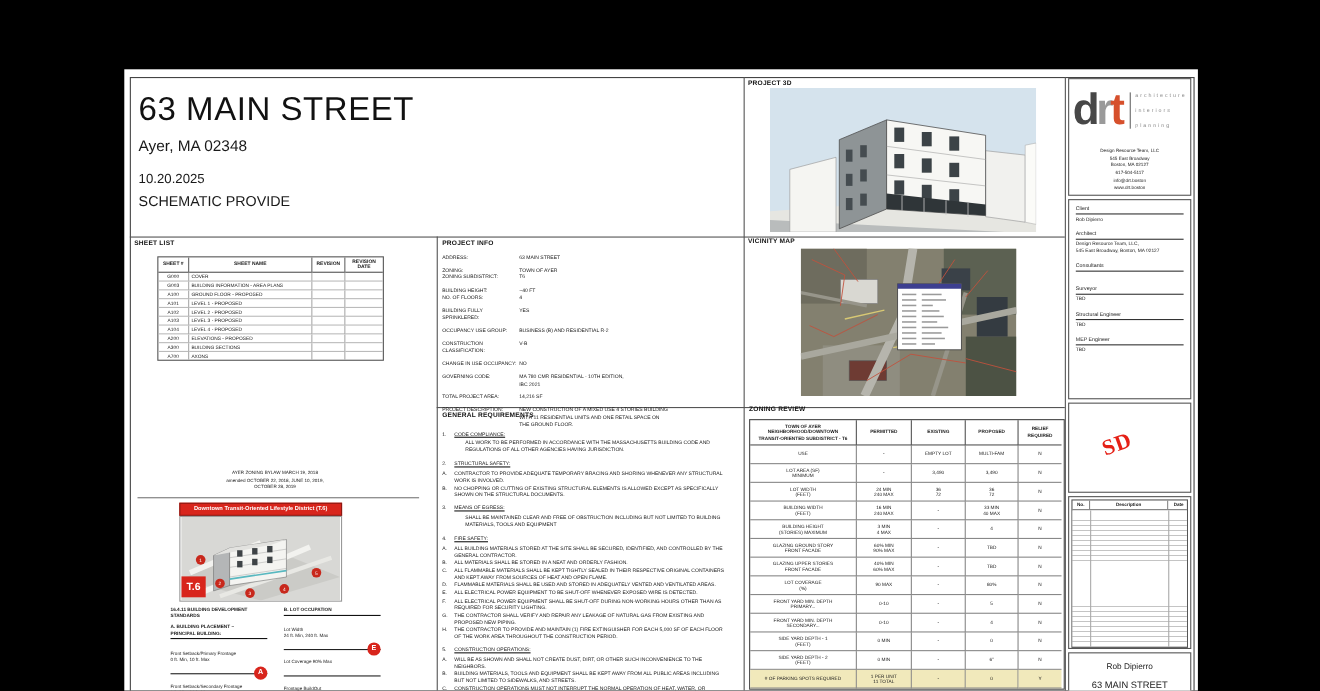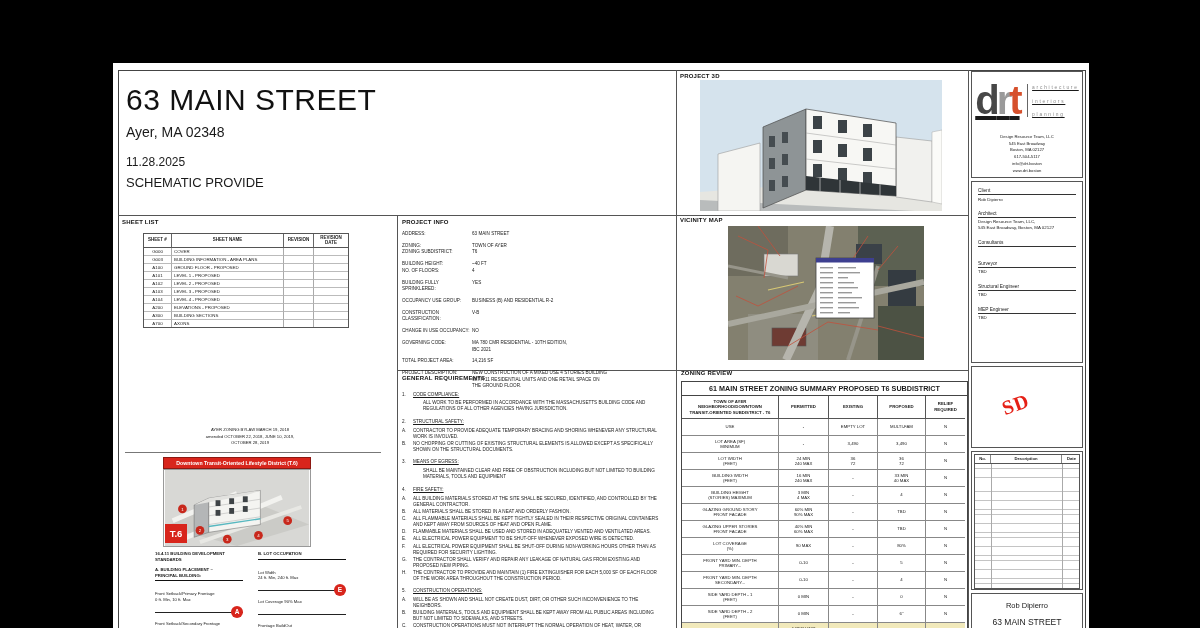--- a/index.html
+++ b/index.html
@@ -85,21 +85,21 @@
   .std-item.has-badge .std-badge{display:flex;}
 
   
   .rs-box{position:absolute;left:971px;width:112px;background:#fff;border:1px solid #555;
           box-sizing:border-box;}
   .box-logo{top:71px;height:107px;}
   .box-parties{top:181px;height:182px;}
   .box-stamp{top:366px;height:82px;}
   .box-rev{top:451px;height:139px;}
   .box-title{top:593px;height:80px;}
-  .drt{display:flex;justify-content:center;margin-top:11px;height:42px;text-decoration:underline;}
+  .drt{display:flex;justify-content:center;margin-top:11px;height:42px;}
   .drt-letters{font-size:40px;font-weight:bold;line-height:34px;letter-spacing:-3px;}
   .drt-d{color:#474747;} .drt-r{color:#9a9a9a;} .drt-t{color:#d6502c;}
   .drt-bar{width:1.5px;background:#666;height:33px;margin:1px 4px 0 7px;}
   .drt-words{display:flex;flex-direction:column;justify-content:space-between;height:32px;margin-top:2px;}
   .drt-words span{font-size:4.8px;letter-spacing:1.8px;color:#8a8a8a;}
   .firm-addr{margin-top:9px;text-align:center;font-size:4.2px;line-height:1.6;color:#222;
              white-space:pre-line;}
   .parties-wrap{padding:6px 6px 0;}
   .party{margin-bottom:8.5px;}
   .party-label{font-size:4.8px;border-bottom:1px solid #333;padding-bottom:1px;margin-bottom:1.5px;}
@@ -128,21 +128,21 @@
   <div class="frame"></div>
 
   <div class="hline" style="left:118px;top:215px;width:850px;"></div>
   <div class="hline" style="left:397px;top:370px;width:571px;"></div>
   <div class="vline" style="left:397px;top:215px;height:413px;"></div>
   <div class="vline" style="left:676px;top:70px;height:558px;"></div>
   <div class="vline" style="left:968px;top:70px;height:558px;"></div>
 
   <div class="big-title">63 MAIN STREET</div>
   <div class="addr">Ayer, MA 02348</div>
-  <div class="date">11.28.2025</div>
+  <div class="date">10.20.2025</div>
   <div class="phase">SCHEMATIC PROVIDE</div>
 
   <div class="sec-label" style="left:680px;top:73px;">PROJECT 3D</div>
   <svg style="position:absolute;left:700px;top:80px;" width="242" height="131" viewBox="0 0 242 131">
     <rect width="242" height="131" fill="#d5e3ed"></rect>
     <polygon points="0,112 242,94 242,131 0,131" fill="#e6e6e1"></polygon>
     <polygon points="0,120 215,131 0,131" fill="#b9bcbc"></polygon>
     <polygon points="18,74 60,63 60,131 18,131" fill="#f5f5f2" stroke="#9a9a9a" stroke-width="0.6"></polygon>
     <polygon points="196,57 232,61 232,122 196,117" fill="#f1f1ee" stroke="#9a9a9a" stroke-width="0.6"></polygon>
     <polygon points="232,52 242,50 242,124 232,122" fill="#fbfbf8" stroke="#aaa" stroke-width="0.5"></polygon>
@@ -460,21 +460,20 @@
       </div>
 
       <div class="gr-row">
         <span class="lbl">C.</span>
         <span class="txt">CONSTRUCTION OPERATIONS MUST NOT INTERRUPT THE NORMAL OPERATION OF HEAT, WATER, OR ELECTRICAL SERVICE TO OTHER ABUTTERS EXCEPT WITH THE CONSENT FOR SHORT INTERVALS, AND ONLY</span>
       </div>
     </div>
 
   <div class="sec-label" style="left:681px;top:370px;">ZONING REVIEW</div>
   <div class="zr-table">
-    <div class="zr-title">61 MAIN STREET ZONING SUMMARY PROPOSED T6 SUBDISTRICT</div>
     <div class="zr-head">
       <div>TOWN OF AYER
 NEIGHBORHOOD/DOWNTOWN
 TRANSIT-ORIENTED SUBDISTRICT - T6</div>
       <div>PERMITTED</div>
       <div>EXISTING</div>
       <div>PROPOSED</div>
       <div>RELIEF
 REQUIRED</div>
     </div>

